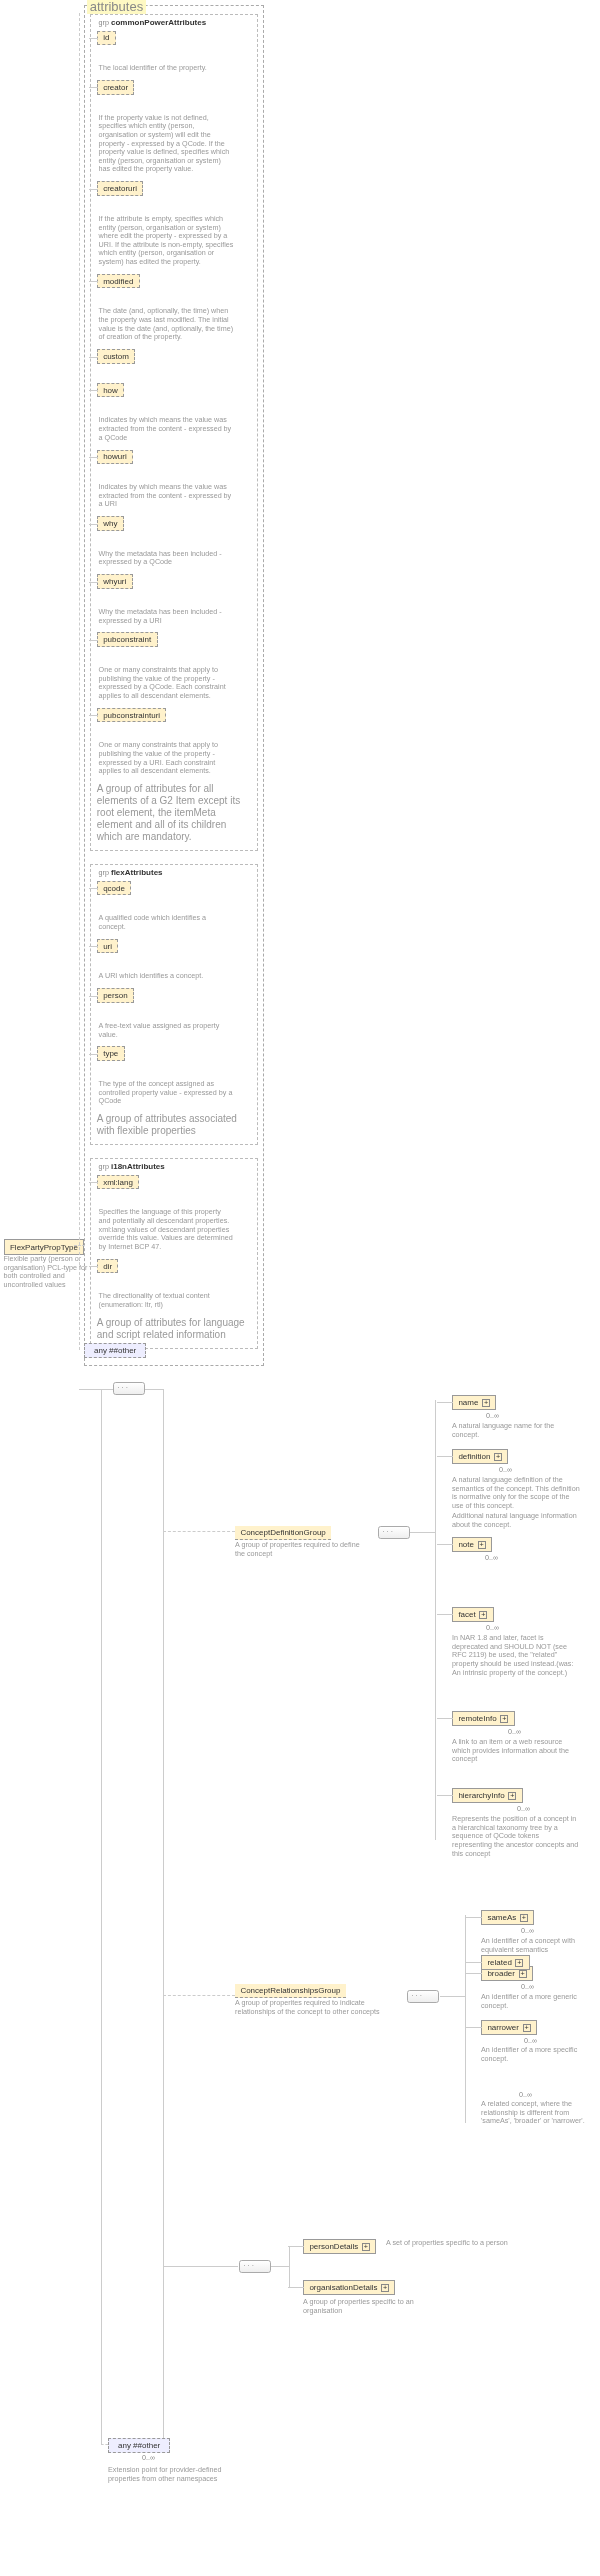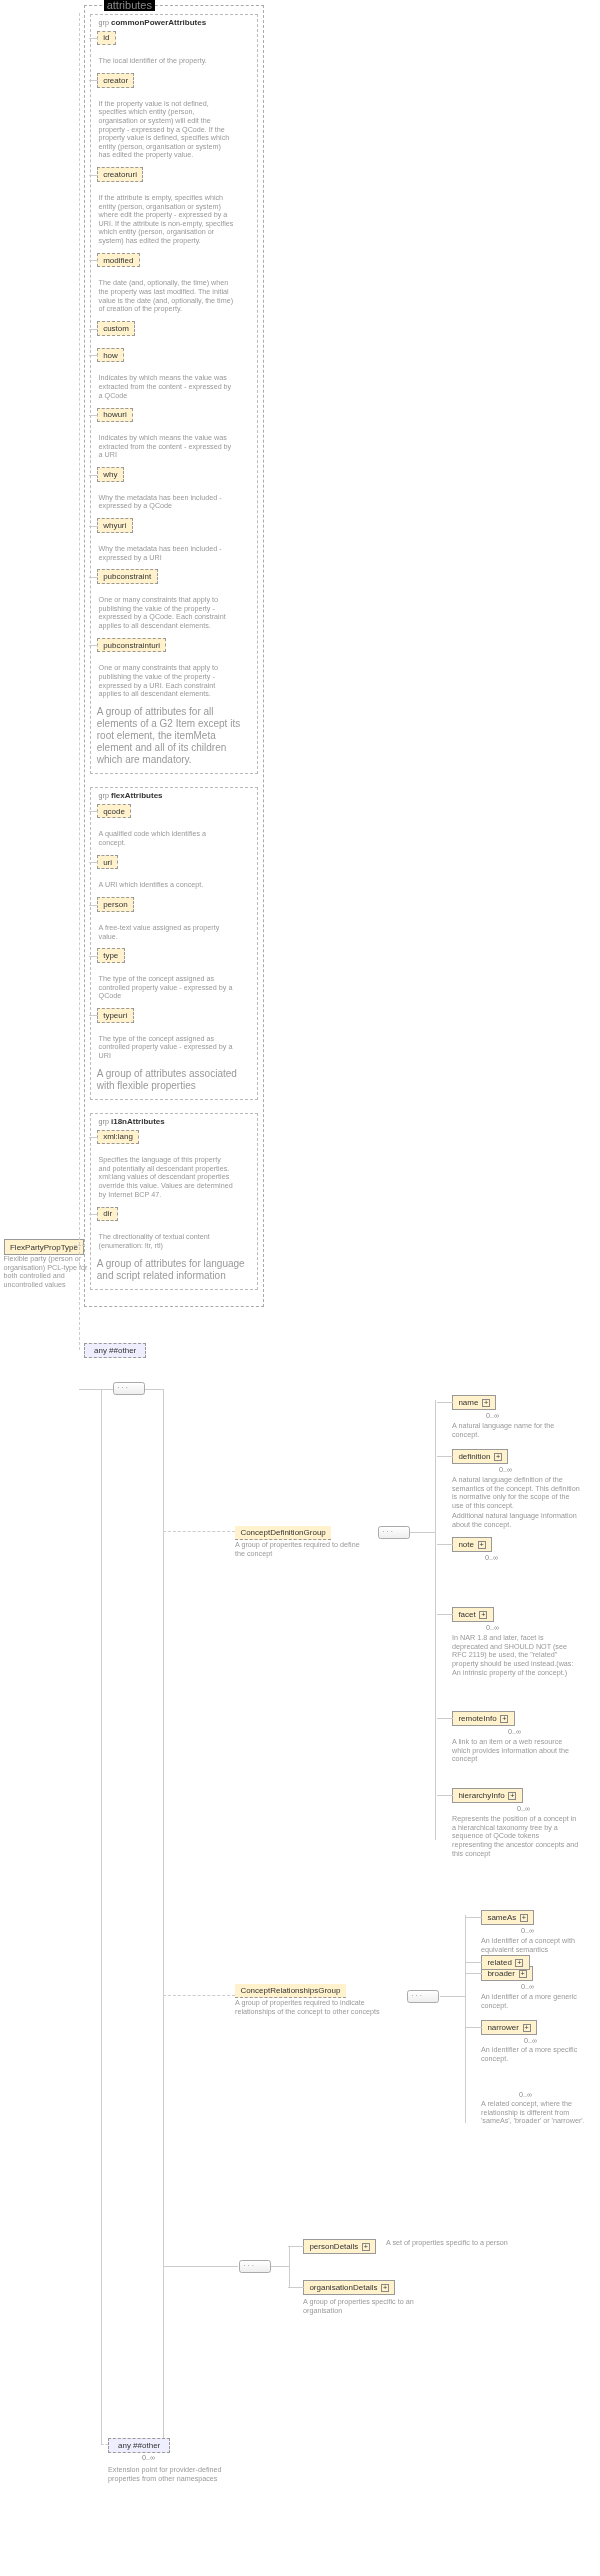--- a/index.html
+++ b/index.html
@@ -1,24 +1,24 @@
 <!DOCTYPE html>
 <html style="font-size:14.4px"><head>
 <meta charset="utf-8">
 <style>
 *{box-sizing:border-box;margin:0;padding:0}
 body{font-family:Tahoma,Arial,sans-serif;font-size:8px;color:#333;background:#fff;width:600px;position:relative;height:2576px}
 .root-box{position:absolute;left:3.6px;top:1239px;background:#fff2cc;border:0.9px solid #999;padding:2.7px 5.4px;font-size:8px}
 .root-desc{position:absolute;left:3.6px;top:1255px;width:88px;font-size:7.2px;color:#999;line-height:1.2}
 .attrs-container{position:absolute;left:84px;top:5.4px;width:180px;border:0.9px dashed #aaa;padding:7.2px 5.4px 3.6px}
-.attrs-tab{position:absolute;top:-7.2px;left:19px;background:#000000;font-size:11px;color:#888;padding:0 2.7px}
+.attrs-tab{position:absolute;top:-7.2px;left:2px;background:#fef9c3;font-size:13px;color:#888;padding:0 2.7px}
 .grp-box{border:0.9px dashed #bbb;padding:16px 5.4px 7.2px;margin-bottom:12.6px;position:relative}
 .grp-label{position:absolute;top:3.6px;left:7.2px;font-size:7.2px;color:#888}
 .grp-label b{color:#333;font-size:8px}
-.attr-node{border:0.9px dashed #999;background:#fff2cc;padding:1.8px 5.4px;display:inline-block;font-size:8px;margin-bottom:12px;position:relative}
+.attr-node{border:0.9px dashed #999;background:#fff2cc;padding:1.8px 5.4px;display:inline-block;font-size:8px;margin-bottom:19px;position:relative}
 .attr-node::before{content:"";position:absolute;left:-9px;top:50%;width:9px;border-top:0.9px solid #ccc}
 .attr-desc{font-size:7.2px;color:#999;margin:0 0 7.2px 1.8px;line-height:1.2;max-width:135px}
 .grp-desc{font-size:10px;color:#999;margin-top:5.4px;line-height:1.2}
 .any-box{position:absolute;left:84px;top:1343px;border:0.9px dashed #999;background:#eef;padding:1.8px 9px;font-size:8px}
 .cdg{position:absolute;left:235px;top:1526px;width:126px}
 .cdg-box,.crg-box{border-bottom:0.9px dashed #999;background:#fff2cc;padding:1.8px 5.4px;font-size:8px;display:inline-block}
 .cdg-desc{font-size:7.2px;color:#999;line-height:1.2;margin-top:1.8px;max-width:153px}
 .crg{position:absolute;left:235px;top:1984px;width:153px}
 .seq-widget{position:absolute;width:32px;height:12.6px;border:0.9px solid #aaa;border-radius:2.7px;background:linear-gradient(#fff,#eee)}
 .seq-widget::before{content:"...";position:absolute;left:3.6px;top:-1.8px;letter-spacing:1.8px;color:#888}
@@ -63,21 +63,20 @@
     <div><div class="attr-node">pubconstrainturi</div><div class="attr-desc">One or many constraints that apply to publishing the value of the property - expressed by a URI. Each constraint applies to all descendant elements.</div></div>
     <div class="grp-desc">A group of attributes for all elements of a G2 Item except its root element, the itemMeta element and all of its children which are mandatory.</div>
   </div>
 
   <div class="grp-box">
     <div class="grp-label"><span>grp</span> <b>flexAttributes</b></div>
     <div><div class="attr-node">qcode</div><div class="attr-desc">A qualified code which identifies a concept.</div></div>
     <div><div class="attr-node">uri</div><div class="attr-desc">A URI which identifies a concept.</div></div>
     <div><div class="attr-node">person</div><div class="attr-desc">A free-text value assigned as property value.</div></div>
     <div><div class="attr-node">type</div><div class="attr-desc">The type of the concept assigned as controlled property value - expressed by a QCode</div></div>
-    <div><div class="attr-node">typeuri</div><div class="attr-desc">The type of the concept assigned as controlled property value - expressed by a URI</div></div>
     <div class="grp-desc">A group of attributes associated with flexible properties</div>
   </div>
 
   <div class="grp-box">
     <div class="grp-label"><span>grp</span> <b>i18nAttributes</b></div>
     <div><div class="attr-node">xml:lang</div><div class="attr-desc">Specifies the language of this property and potentially all descendant properties. xml:lang values of descendant properties override this value. Values are determined by Internet BCP 47.</div></div>
     <div><div class="attr-node">dir</div><div class="attr-desc">The directionality of textual content (enumeration: ltr, rtl)</div></div>
     <div class="grp-desc">A group of attributes for language and script related information</div>
   </div>
 

